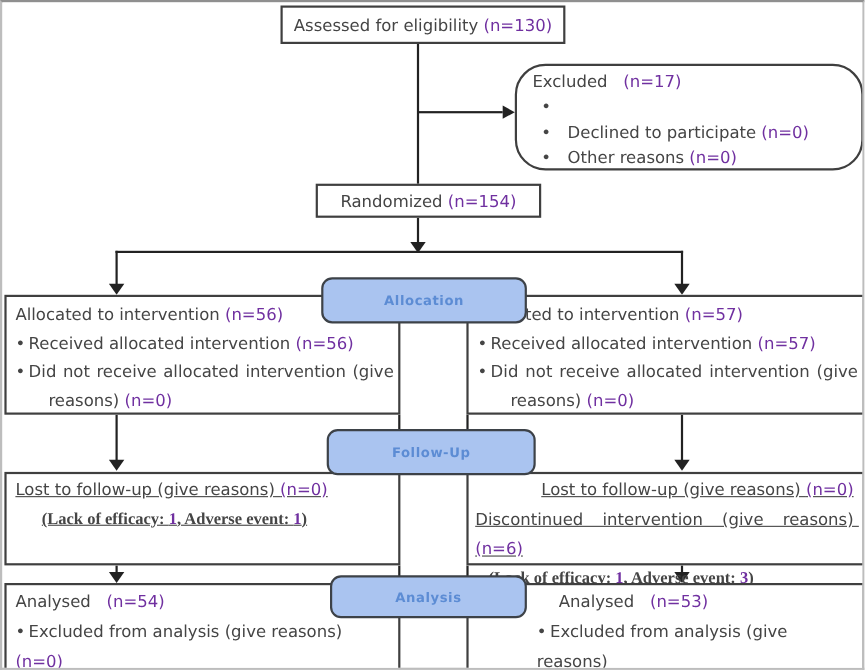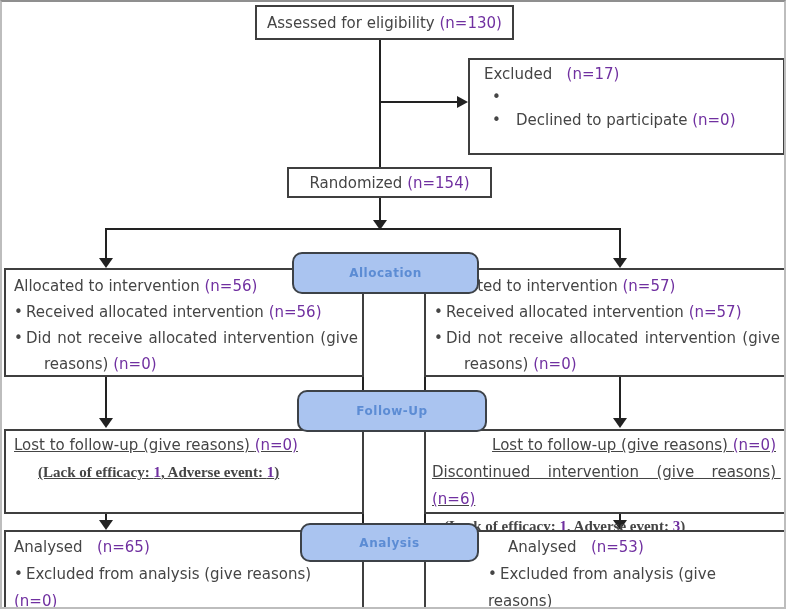--- a/index.html
+++ b/index.html
@@ -87,24 +87,25 @@
 
   <div class="line" style="left:360px; top:375px; width:2px; height:15px;"></div>
   <div class="line" style="left:422px; top:375px; width:2px; height:15px;"></div>
   <div class="line" style="left:360px; top:512px; width:2px; height:11px;"></div>
   <div class="line" style="left:422px; top:512px; width:2px; height:11px;"></div>
 
   <div class="box center-flex" style="left:253px; top:3px; width:259px; height:35px;">
     <div class="tline"><span>Assessed for eligibility </span><span class="num">(n=130)</span></div>
   </div>
 
-  <div class="box excl" style="left:466px; top:56px; width:317px; height:97px;">
+  <div class="box excl" style="left:466px; top:56px; width:317px; height:97px;border-radius:28px;">
     <div class="tline"><span>Excluded&nbsp;&nbsp; </span><span class="num">(n=17)</span></div>
     <div class="tline bullet"><span class="dot"></span></div>
     <div class="tline bullet"><span class="dot"></span><span><span>Declined to participate </span><span class="num">(n=0)</span></span></div>
+    <div class="tline bullet"><span class="dot"></span><span><span>Other reasons </span><span class="num">(n=0)</span></span></div>
   </div>
 
   <div class="box center-flex" style="left:285px; top:165px; width:205px; height:31px;">
     <div class="tline"><span>Randomized </span><span class="num">(n=154)</span></div>
   </div>
 
   <div class="box alloc" style="left:2px; top:266px; width:360px; height:109px;">
     <div class="tline" style="padding-left:2px;"><span>Allocated to intervention </span><span class="num">(n=56)</span></div>
     <div class="tline bullet"><span class="dot"></span><span><span>Received allocated intervention </span><span class="num">(n=56)</span></span></div>
     <div class="tline bullet just"><span class="dot"></span><span><span>Did not receive allocated intervention (give</span></span></div>
@@ -131,21 +132,21 @@
     <div class="tline" style="text-align:right; padding-right:4px;"><span>Lost to follow-up (give reasons) </span><span class="num">(n=0)</span></div>
     <div class="tline just" style="padding:0 4px;"><span>Discontinued intervention (give reasons) </span><span class="num">(n=6)</span></div>
     <div class="tline serif" style="padding-left:16px;"><span>(Lack of efficacy: </span><span class="num">1</span><span>, Adverse event: </span><span class="num">3</span><span>)</span></div>
   </div>
 
   <div class="stage-label" style="left:295px; top:388px; width:190px; height:42px;">
     <span>Follow-Up</span>
   </div>
 
   <div class="box ana" style="left:2px; top:528px; width:360px; height:95px;">
-    <div class="tline" style="padding-left:2px;"><span>Analysed&nbsp;&nbsp; </span><span class="num">(n=65)</span></div>
+    <div class="tline" style="padding-left:2px;"><span>Analysed&nbsp;&nbsp; </span><span class="num">(n=54)</span></div>
     <div class="tline bullet"><span class="dot"></span><span><span>Excluded from analysis (give reasons) </span><span class="num">(n=0)</span></span></div>
   </div>
 
   <div class="box ana" style="left:422px; top:528px; width:362px; height:95px;">
     <div class="tline" style="padding-left:76px;"><span>Analysed&nbsp;&nbsp; </span><span class="num">(n=53)</span></div>
     <div class="tline bullet" style="padding-left:56px;"><span class="dot"></span><span><span>Excluded from analysis (give reasons)</span></span></div>
 
   </div>
 
   <div class="stage-label" style="left:298px; top:521px; width:179px; height:39px;">

